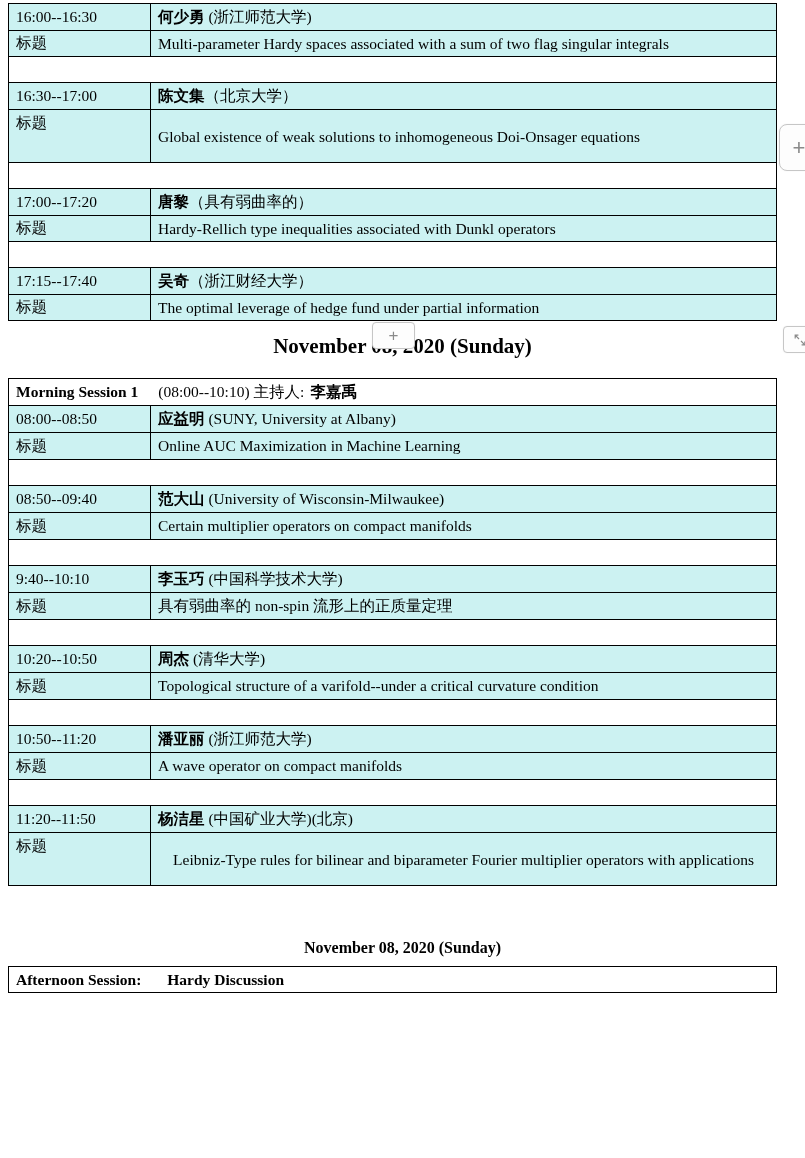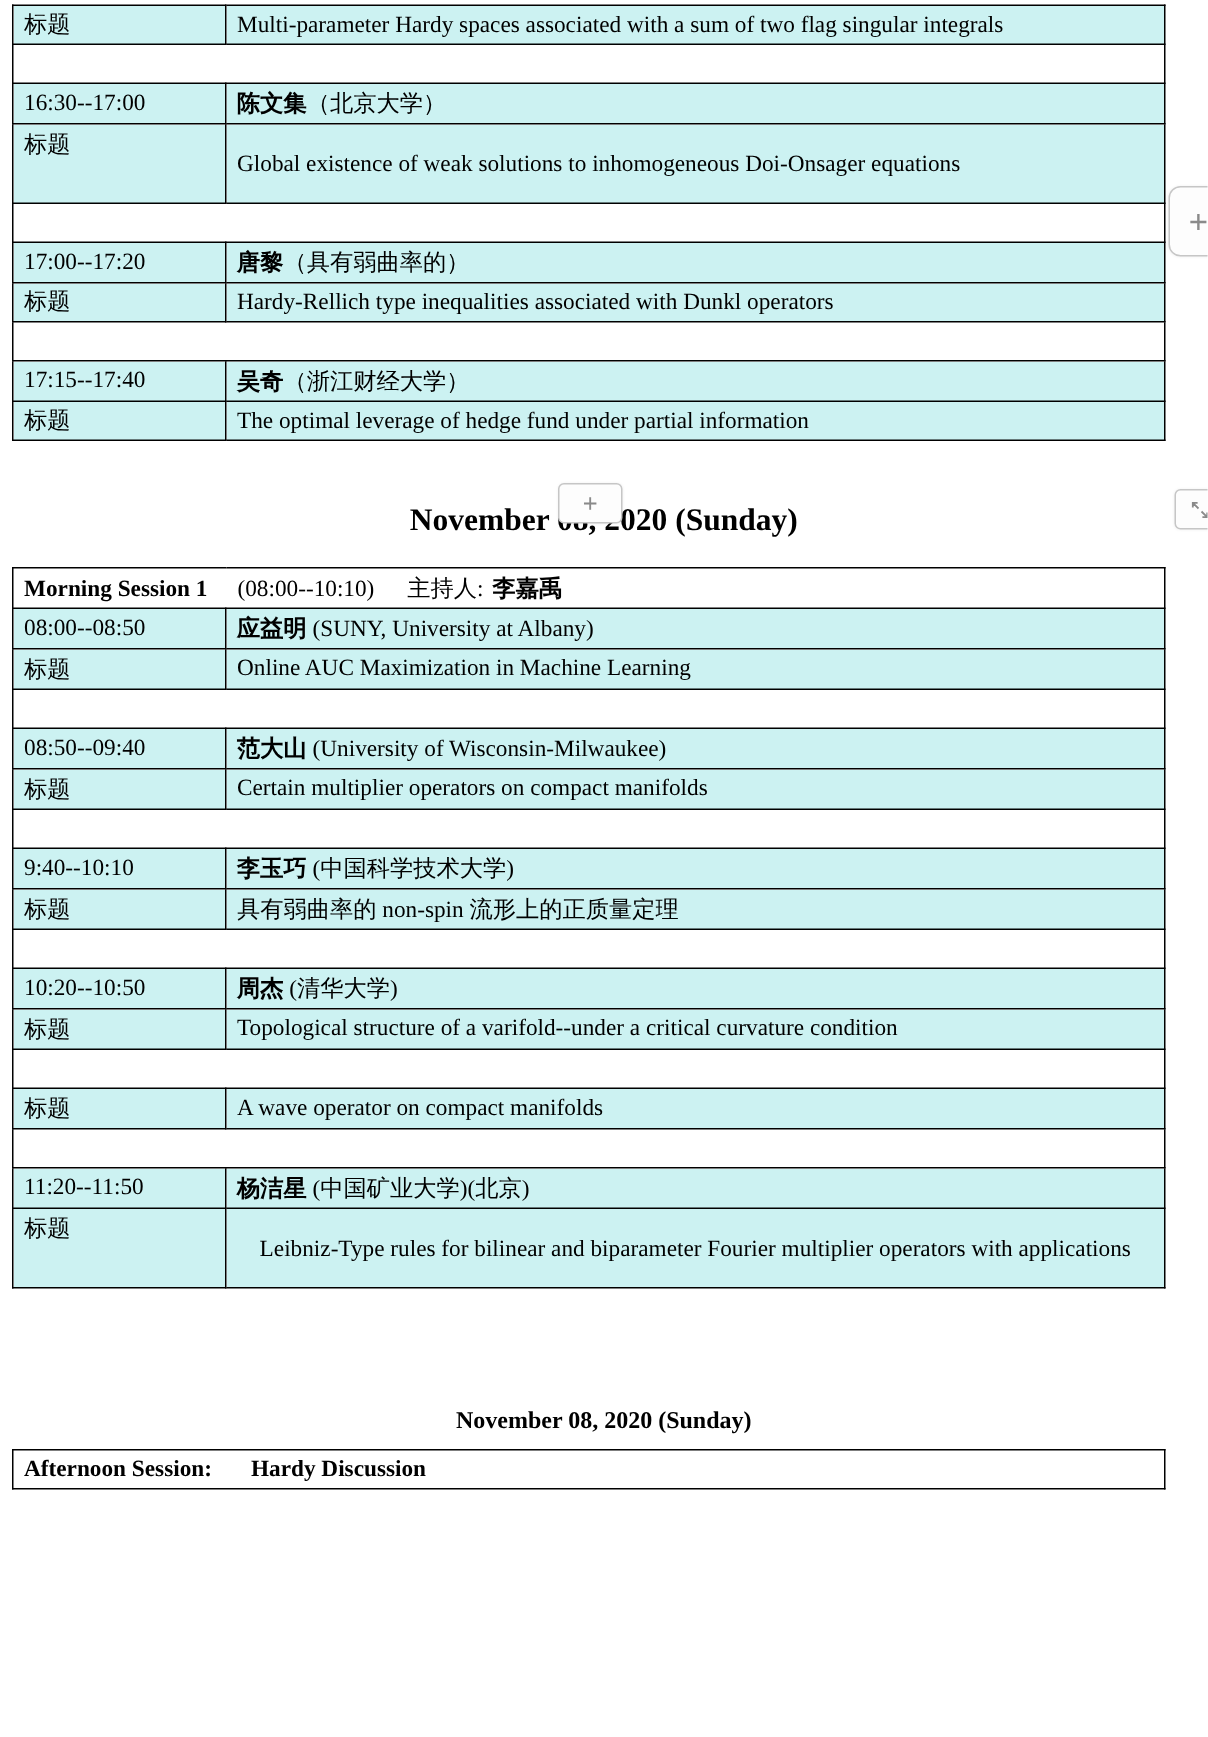--- a/index.html
+++ b/index.html
@@ -24,21 +24,21 @@
   td.white{background:#ffffff;}
   tr.h27 td{height:26px;}
   tr.h26 td{height:25px;}
   tr.sep td{height:25px;border-left:1px solid #000;border-right:1px solid #000;}
   td.time{font-size:16px;}
   td.spk b{font-size:15.5px;}
   td.talk2{height:52px;line-height:25px;text-align:center;}
   td.just{text-align:justify;text-align-last:left;margin-left:32px;}
   td.session{font-weight:bold;font-size:16px;background:#fff;}
   .sess-time{font-weight:normal;margin-left:20px;}
-  .sess-host-label{font-weight:normal;margin-left:22px;}
+  .sess-host-label{font-weight:normal;margin-left:4px;}
   .sess-host{margin-left:6px;}
   .big-title{
     position:absolute;left:0;right:0;top:334px;
     text-align:center;font-size:21px;font-weight:bold;
   }
   .small-title{
     position:absolute;left:0;right:0;top:939px;
     text-align:center;font-size:16px;font-weight:bold;
   }
   td.afternoon-cell{font-weight:bold;font-size:16px;background:#fff;height:23px;}
@@ -57,20 +57,24 @@
 </style>
 </head>
 <body>
 
 <table class="sched" style="top:3px">
   <colgroup>
       <col style="width:142px">
       <col>
     </colgroup>
   <tbody>
+      <tr class="h27">
+    <td class="cyan time">16:00--16:30</td>
+    <td class="cyan spk"><b>何少勇</b><span> (浙江师范大学)</span></td>
+  </tr>
   <tr class="h26">
     <td class="cyan">标题</td>
     <td class="cyan talk">Multi-parameter Hardy spaces associated with a sum of two flag singular integrals</td>
   </tr>
   <tr class="sep">
         <td class="white" colspan="2"></td>
       </tr>
 
   <tr class="h27">
     <td class="cyan time">16:30--17:00</td>
@@ -164,20 +168,24 @@
     <td class="cyan spk"><b>周杰</b><span> (清华大学)</span></td>
   </tr>
   <tr class="h27">
     <td class="cyan">标题</td>
     <td class="cyan talk">Topological structure of a varifold--under a critical curvature condition</td>
   </tr>
   <tr class="sep">
         <td class="white" colspan="2"></td>
       </tr>
 
+  <tr class="h27">
+    <td class="cyan time">10:50--11:20</td>
+    <td class="cyan spk"><b>潘亚丽</b><span> (浙江师范大学)</span></td>
+  </tr>
   <tr class="h27">
     <td class="cyan">标题</td>
     <td class="cyan talk">A wave operator on compact manifolds</td>
   </tr>
   <tr class="sep">
         <td class="white" colspan="2"></td>
       </tr>
 
   <tr class="h27">
     <td class="cyan time">11:20--11:50</td>

